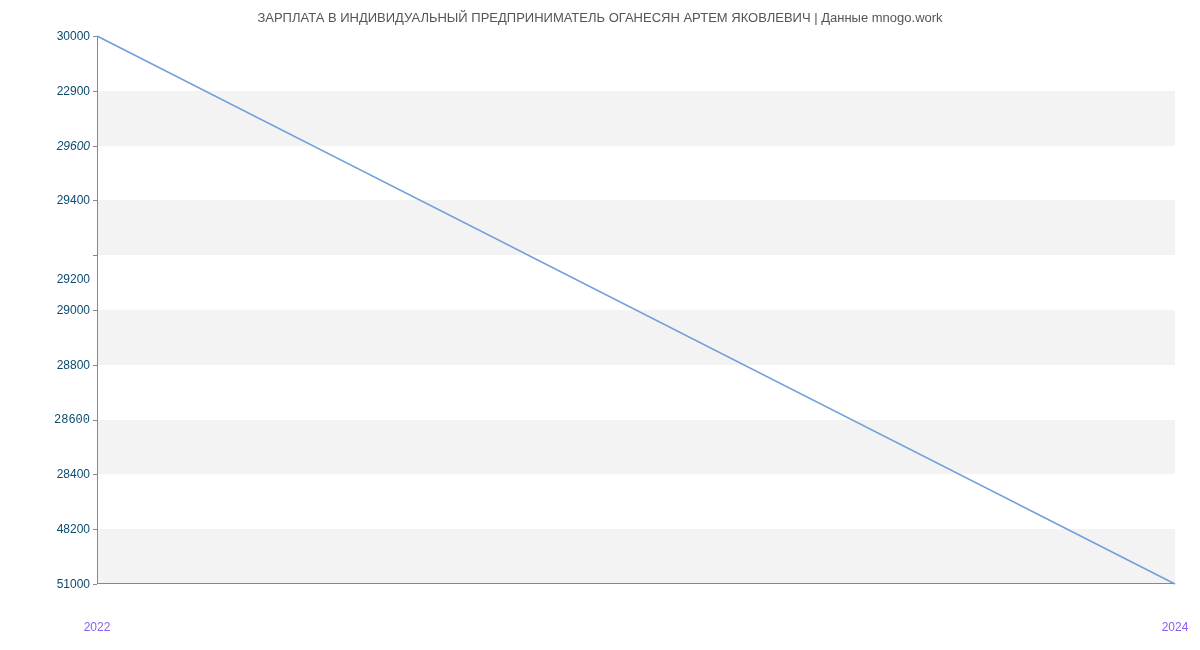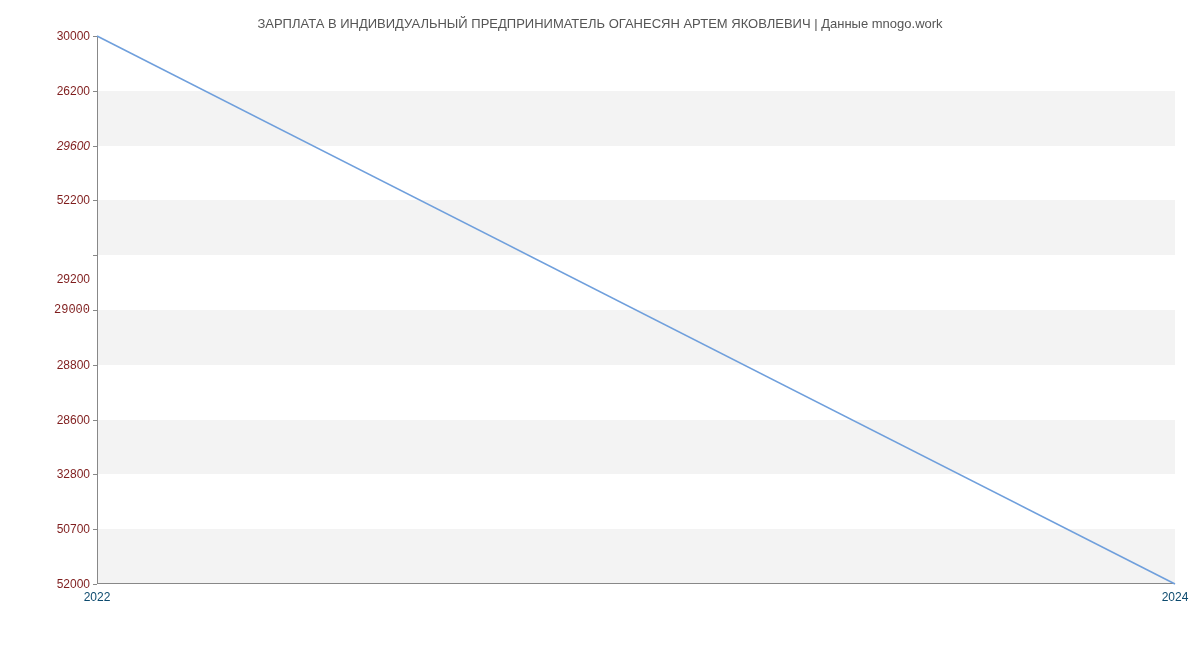--- a/index.html
+++ b/index.html
@@ -7,21 +7,21 @@
       font-family: Arial, Helvetica, sans-serif;
       background: #fff;
       width: 1200px;
       height: 650px;
       position: relative;
     }
     .chart-title {
       text-align: center;
       font-size: 13px;
       color: #555;
-      padding-top: 16px;
+      padding-top: 10px;
       padding-bottom: 6px;
     }
     .chart-area {
       position: absolute;
       left: 97px;
       top: 36px;
       width: 1078px;
       height: 548px;
     }
     .plot-bg {
@@ -46,37 +46,37 @@
     .axis-bottom {
       position: absolute;
       left: 0; right: 0; bottom: 0;
       height: 1px;
       background: #888;
     }
     .y-tick-label {
       position: absolute;
       right: 1110px;
       font-size: 12px;
-      color: #7f1d1d;
+      color: #0c4a6e;
       transform: translateY(-50%);
       text-align: right;
       width: 50px;
     }
     .y-tick-mark {
       position: absolute;
       left: 93px;
       width: 4px;
       height: 1px;
       background: #888;
     }
     .x-tick-label {
       position: absolute;
-      top: 590px;
+      top: 620px;
       font-size: 12px;
-      color: #0c4a6e;
+      color: #8b5cf6;
       transform: translateX(-50%);
     }
     .line-svg {
       position: absolute;
       left: 0; top: 0;
       width: 100%;
       height: 100%;
       overflow: visible;
     }
     .data-line {
@@ -99,39 +99,39 @@
       <div class="grid-band" style="top: 54.8px; height: 54.8px;"></div>
     </div>
   <div class="axis-left"></div>
   <div class="axis-bottom"></div>
   <svg class="line-svg" viewBox="0 0 1078 548" preserveAspectRatio="none">
     <polyline id="data-line" class="data-line" points="0,0 1078,548" stroke="#6f9fdc"></polyline>
   </svg>
 </div>
 
 <div id="y-labels">
-    <div class="y-tick-label" style="top: 584px;">52000</div>
+    <div class="y-tick-label" style="top: 584px;">51000</div>
     <div class="y-tick-mark" style="top: 584px;"></div>
-    <div class="y-tick-label" style="top: 529.2px;">50700</div>
+    <div class="y-tick-label" style="top: 529.2px;">48200</div>
     <div class="y-tick-mark" style="top: 529.2px;"></div>
-    <div class="y-tick-label" style="top: 474.4px;">32800</div>
+    <div class="y-tick-label" style="top: 474.4px;">28400</div>
     <div class="y-tick-mark" style="top: 474.4px;"></div>
-    <div class="y-tick-label" style="top: 419.6px;">28600</div>
+    <div class="y-tick-label" style="top: 419.6px; font-family: Liberation Mono, monospace;">28600</div>
     <div class="y-tick-mark" style="top: 419.6px;"></div>
     <div class="y-tick-label" style="top: 364.8px;">28800</div>
     <div class="y-tick-mark" style="top: 364.8px;"></div>
-    <div class="y-tick-label" style="top: 310px; font-family: Liberation Mono, monospace;">29000</div>
+    <div class="y-tick-label" style="top: 310px;">29000</div>
     <div class="y-tick-mark" style="top: 310px;"></div>
     <div class="y-tick-label" style="top: 255.2px; margin-top: 24px;">29200</div>
     <div class="y-tick-mark" style="top: 255.2px;"></div>
-    <div class="y-tick-label" style="top: 200.4px;">52200</div>
+    <div class="y-tick-label" style="top: 200.4px;">29400</div>
     <div class="y-tick-mark" style="top: 200.4px;"></div>
     <div class="y-tick-label" style="top: 145.6px; font-style: italic;">29600</div>
     <div class="y-tick-mark" style="top: 145.6px;"></div>
-    <div class="y-tick-label" style="top: 90.8px;">26200</div>
+    <div class="y-tick-label" style="top: 90.8px;">22900</div>
     <div class="y-tick-mark" style="top: 90.8px;"></div>
     <div class="y-tick-label" style="top: 36px;">30000</div>
     <div class="y-tick-mark" style="top: 36px;"></div>
   </div>
 <div id="x-labels">
     <div class="x-tick-label" style="left: 97px;">2022</div>
     <div class="x-tick-label" style="left: 1175px; text-align: right;">2024</div>
   </div>
 
 </body></html>

